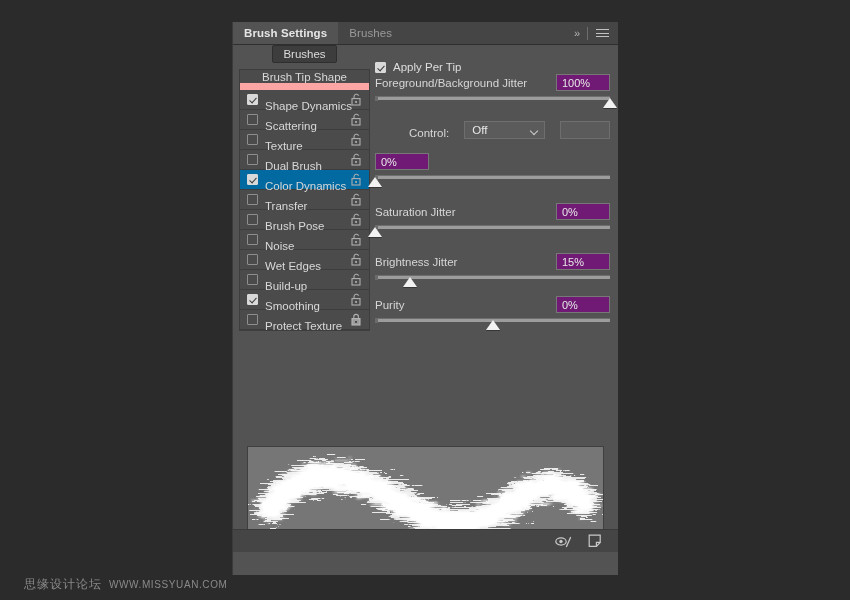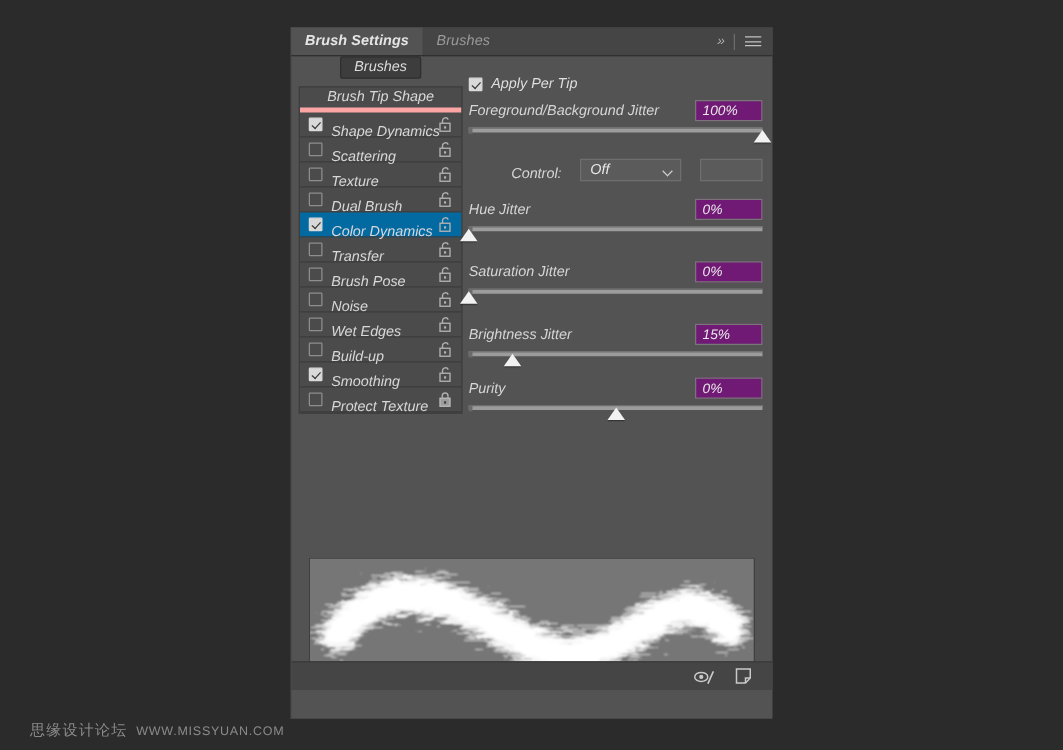--- a/index.html
+++ b/index.html
@@ -12,21 +12,20 @@
   }
   #root { position: relative; width: 850px; height: 600px; background: #2b2b2b; }
 
   
   .panel {
     position: absolute;
     left: 232px; top: 22px;
     width: 386px; height: 553px;
     background: #535353;
     border-left: 1px solid #3b3b3b;
-    font-style: italic;
   }
 
   
   .tabstrip {
     position: relative;
     height: 23px;
     background: #454545;
     display: flex;
     align-items: stretch;
     border-bottom: 1px solid #2f2f2f;
@@ -77,21 +76,21 @@
     border-radius: 2px;
     color: #dcdcdc;
     font-size: 11.5px;
     display: flex; align-items: center; justify-content: center;
     cursor: pointer;
   }
   .tipshape {
     height: 20px;
     display: flex; align-items: center; justify-content: center;
     color: #d8d8d8; font-size: 11.5px;
-    border-bottom: 4px solid #fca5a5;
+    border-bottom: 7px solid #fca5a5;
     cursor: pointer;
   }
   .optrow {
     position: relative;
     height: 20px;
     display: flex; align-items: center;
     padding-left: 7px;
     border-bottom: 1px solid #3d3d3d;
     cursor: pointer;
   }
@@ -120,21 +119,21 @@
 
   
   .rightcol {
     position: absolute;
     left: 142px; top: 8px;
     right: 8px;
   }
   .apply-row { display: flex; align-items: flex-end; gap: 7px; height: 20px; }
   .apply-row .lbl { color: #dedede; font-size: 11.5px; }
 
-  .ctl { margin-top: 6px; }
+  .ctl { margin-top: 0; }
   .ctl-head {
     display: flex; align-items: center;
     height: 19px;
   }
   .ctl-head .name { color: #d6d6d6; font-size: 11.5px; flex: 1; }
   .valbox {
     width: 54px; height: 17px;
     background: #701a75;
     border: 1px solid #777;
     color: #e8e8e8;
@@ -407,21 +406,20 @@
           <span class="lbl">Control:</span>
           <span class="select">
             <span>Off</span>
             <span class="caret"></span>
           </span>
           <span class="emptybox"></span>
         </div>
 
         <div class="ctl" style="margin-top:13px">
           <div class="ctl-head">
-            <span class="name">Hue Jitter</span>
             <span class="valbox">0%</span>
           </div>
           <div class="slider">
             <div class="track"></div>
             <div class="thumb" style="left: 0%;"></div>
           </div>
         </div>
 
         <div class="ctl" style="margin-top:11px">
           <div class="ctl-head">

